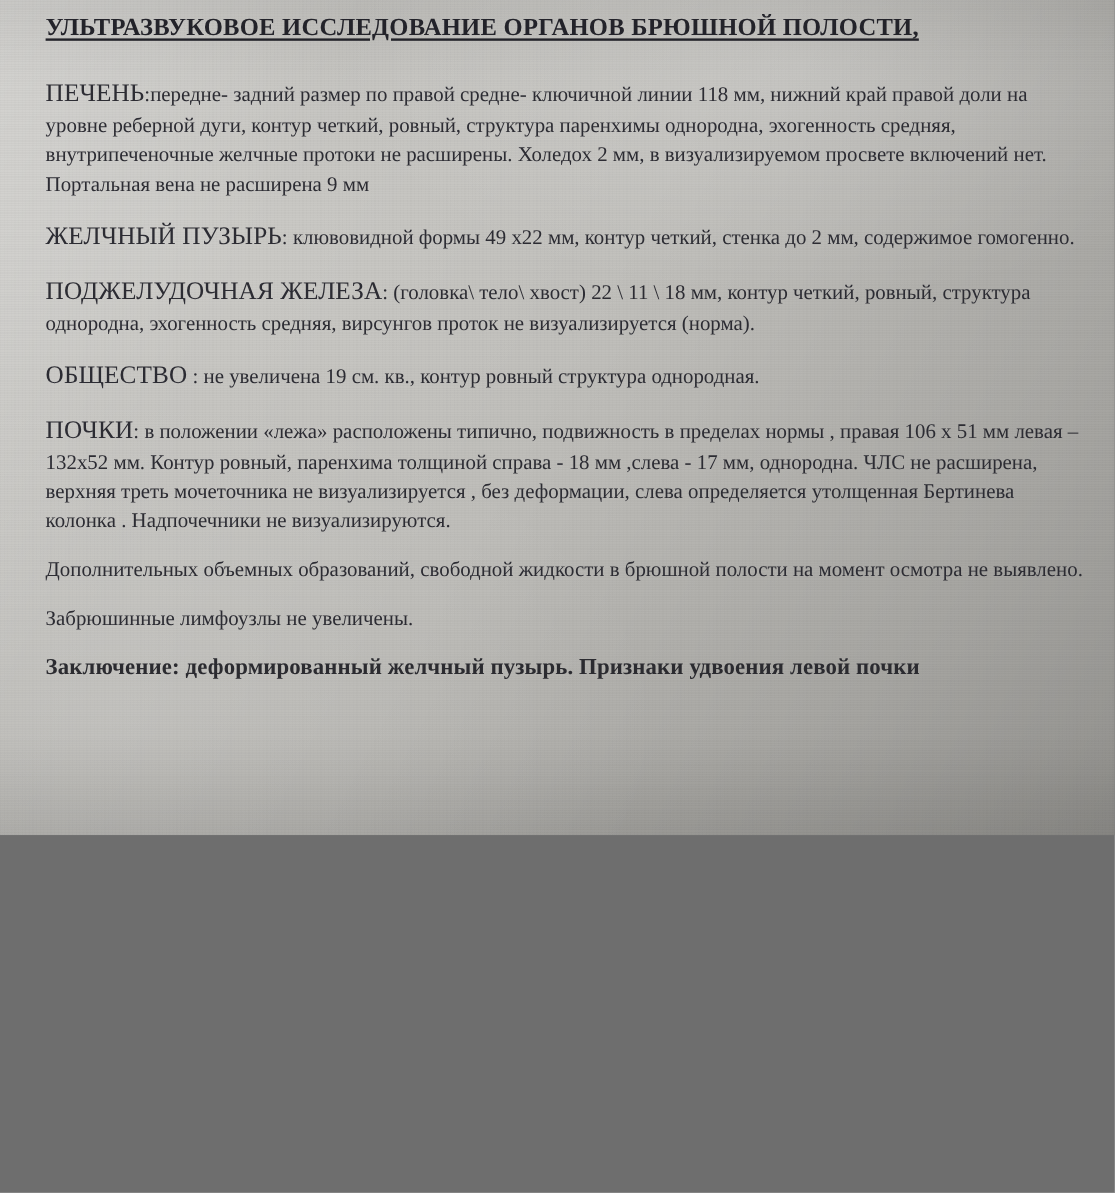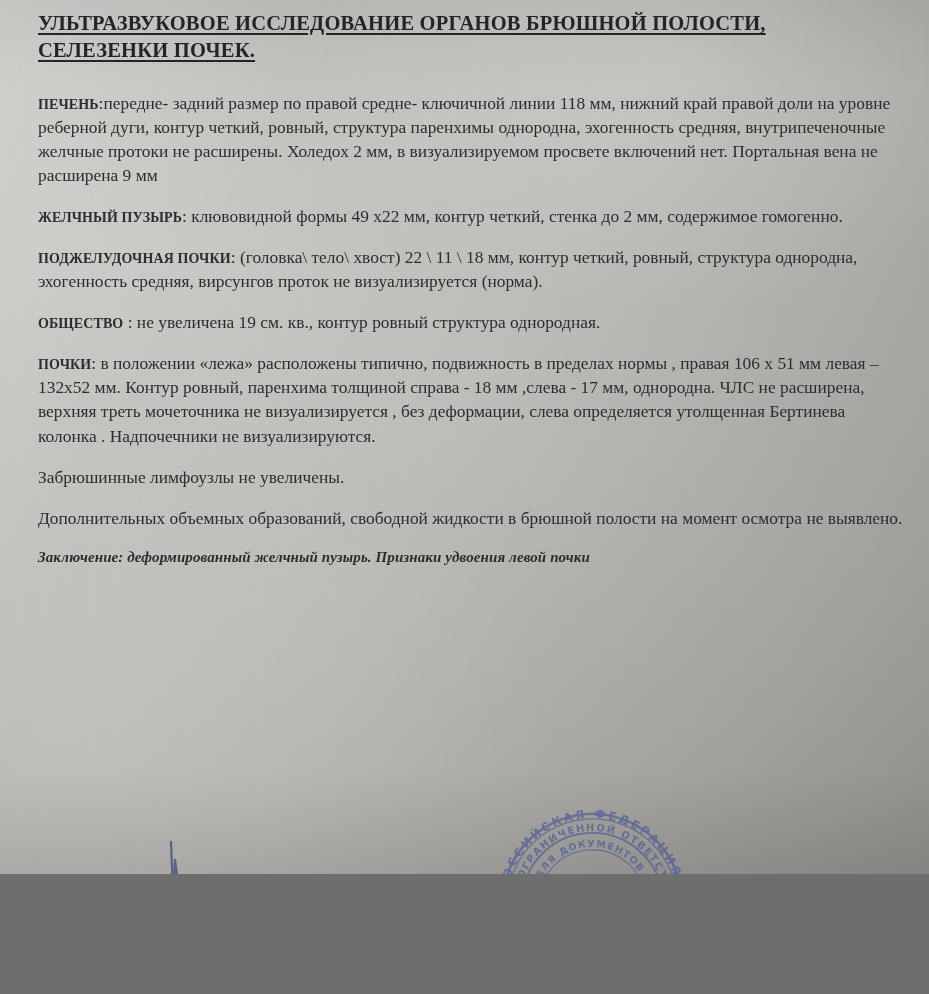--- a/index.html
+++ b/index.html
@@ -4,21 +4,21 @@
 <title>Ультразвуковое исследование</title>
 <style>
   html, body {
     margin: 0;
     padding: 0;
     background: #6e6e6e;
   }
   #page {
     position: relative;
     width: 929px;
-    height: 874px;
+    height: 696px;
     overflow: hidden;
     background:
       linear-gradient(118deg, rgba(255,255,255,0.30) 0%, rgba(255,255,255,0.06) 24%, rgba(0,0,0,0.00) 48%, rgba(0,0,0,0.07) 80%, rgba(0,0,0,0.13) 100%),
       radial-gradient(130% 95% at 18% 30%, #c8c7c3 0%, #bdbcb8 42%, #b2b1ad 72%, #a4a39f 100%);
     font-family: "Liberation Serif", "DejaVu Serif", serif;
     color: #2b2b30;
   }
   
   #page::before {
     content: "";
@@ -65,31 +65,30 @@
 
   
   .para {
     font-size: 17.4px;
     line-height: 1.385;
     margin: 0 0 17px 0;
     text-align: left;
     color: #2c2c33;
   }
   .lbl {
-    font-weight: bold;
-    font-size: 14px;
+    font-weight: normal;
+    font-size: 21px;
     letter-spacing: 0.1px;
   }
   .concl {
-    font-size: 15px;
+    font-size: 19px;
     font-weight: bold;
     line-height: 1.4;
     margin: 0;
     letter-spacing: 0.1px;
-    font-style: italic;
   }
   .plain { margin-bottom: 17px; }
 
   
   .sig-row {
     position: absolute;
     left: 38px;
     right: 0;
     top: 900px;
     z-index: 5;
@@ -137,36 +136,35 @@
 </style>
 </head>
 <body>
 
 <div id="page">
 
   <div class="doc">
 
     <h1 class="title">
       <span class="tl">УЛЬТРАЗВУКОВОЕ ИССЛЕДОВАНИЕ ОРГАНОВ БРЮШНОЙ ПОЛОСТИ,</span>
-      <span class="tl">СЕЛЕЗЕНКИ ПОЧЕК.</span>
     </h1>
 
     <p class="para"><span class="lbl">ПЕЧЕНЬ</span><span>:передне- задний размер по правой средне- ключичной линии     118 мм, нижний край правой доли на уровне реберной дуги, контур четкий, ровный,  структура паренхимы однородна, эхогенность средняя, внутрипеченочные желчные протоки не расширены. Холедох    2 мм, в визуализируемом просвете включений нет.  Портальная вена не расширена  9 мм</span></p>
 
     <p class="para"><span class="lbl">ЖЕЛЧНЫЙ ПУЗЫРЬ</span><span>: клювовидной формы 49 х22 мм, контур четкий, стенка  до 2  мм, содержимое гомогенно.</span></p>
 
-    <p class="para"><span class="lbl">ПОДЖЕЛУДОЧНАЯ ПОЧКИ</span><span>: (головка\ тело\ хвост)   22 \  11 \   18 мм, контур четкий, ровный, структура однородна, эхогенность средняя, вирсунгов проток не визуализируется (норма).</span></p>
+    <p class="para"><span class="lbl">ПОДЖЕЛУДОЧНАЯ ЖЕЛЕЗА</span><span>: (головка\ тело\ хвост)   22 \  11 \   18 мм, контур четкий, ровный, структура однородна, эхогенность средняя, вирсунгов проток не визуализируется (норма).</span></p>
 
     <p class="para"><span class="lbl">ОБЩЕСТВО</span><span> : не увеличена  19   см. кв., контур ровный структура однородная.</span></p>
 
     <p class="para"><span class="lbl">ПОЧКИ</span><span>: в положении «лежа» расположены типично, подвижность в пределах нормы , правая 106 х 51 мм левая – 132х52 мм. Контур ровный, паренхима толщиной справа -  18 мм ,слева -  17 мм, однородна.  ЧЛС не расширена, верхняя треть мочеточника не визуализируется , без деформации, слева определяется утолщенная  Бертинева колонка . Надпочечники не визуализируются.</span></p>
 
+    <p class="para plain">Дополнительных объемных образований, свободной жидкости в брюшной полости на момент осмотра не выявлено.</p>
+
     <p class="para plain">Забрюшинные лимфоузлы не увеличены.</p>
-
-    <p class="para plain">Дополнительных объемных образований, свободной жидкости в брюшной полости на момент осмотра не выявлено.</p>
 
     <p class="concl">Заключение: деформированный желчный пузырь. Признаки удвоения левой почки</p>
 
   </div>
 
   <svg class="signature-ink" viewBox="0 0 220 156" aria-hidden="true">
     <g fill="none" stroke="#4a5480" stroke-linecap="round" stroke-linejoin="round">
       <path d="M56 4 C57 30, 58 52, 59 68 C59 60, 59 40, 60 22 C63 46, 70 80, 79 106 C82 114, 85 120, 88 124" stroke-width="2.3"></path>
       <path d="M88 124 C90 112, 92 104, 94 110 C95 116, 96 122, 98 118 C100 112, 101 106, 103 112 C104 118, 105 124, 107 120" stroke-width="2.1"></path>
       <path d="M107 120 C108 100, 110 78, 112 60 C115 82, 120 112, 127 140 C130 150, 133 154, 136 156" stroke-width="2.3"></path>

